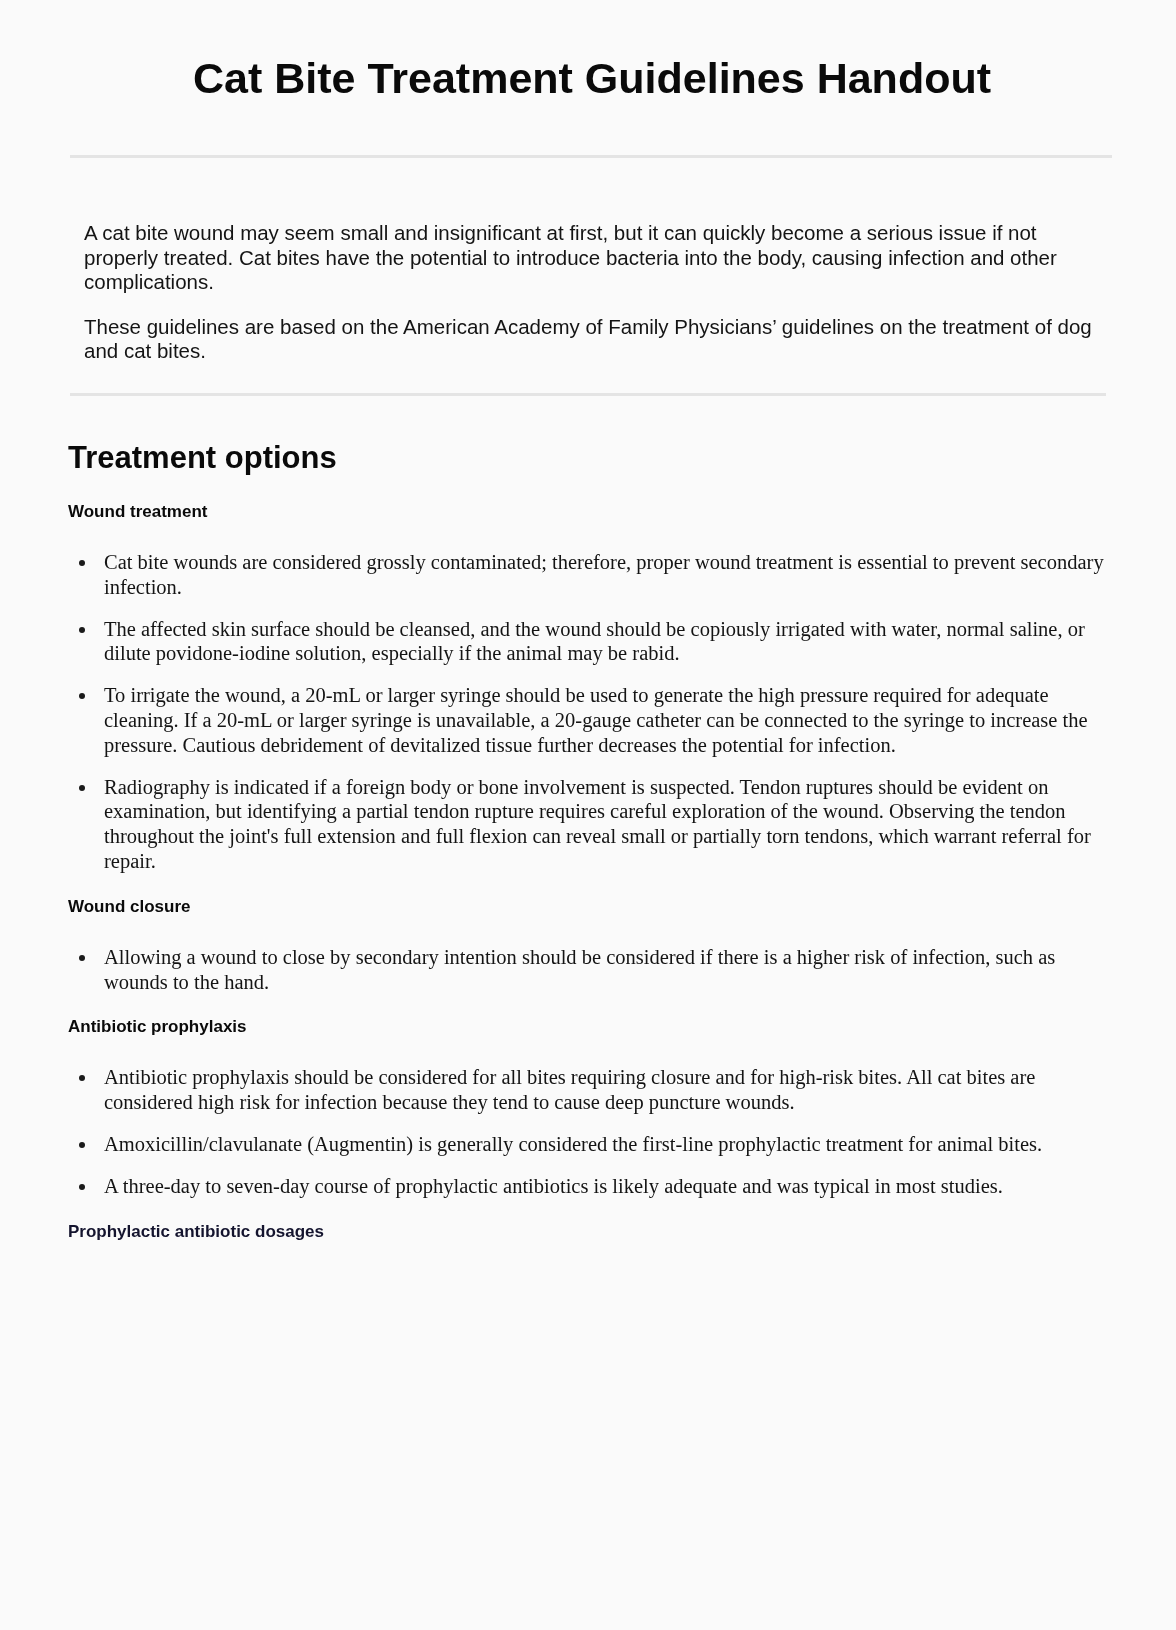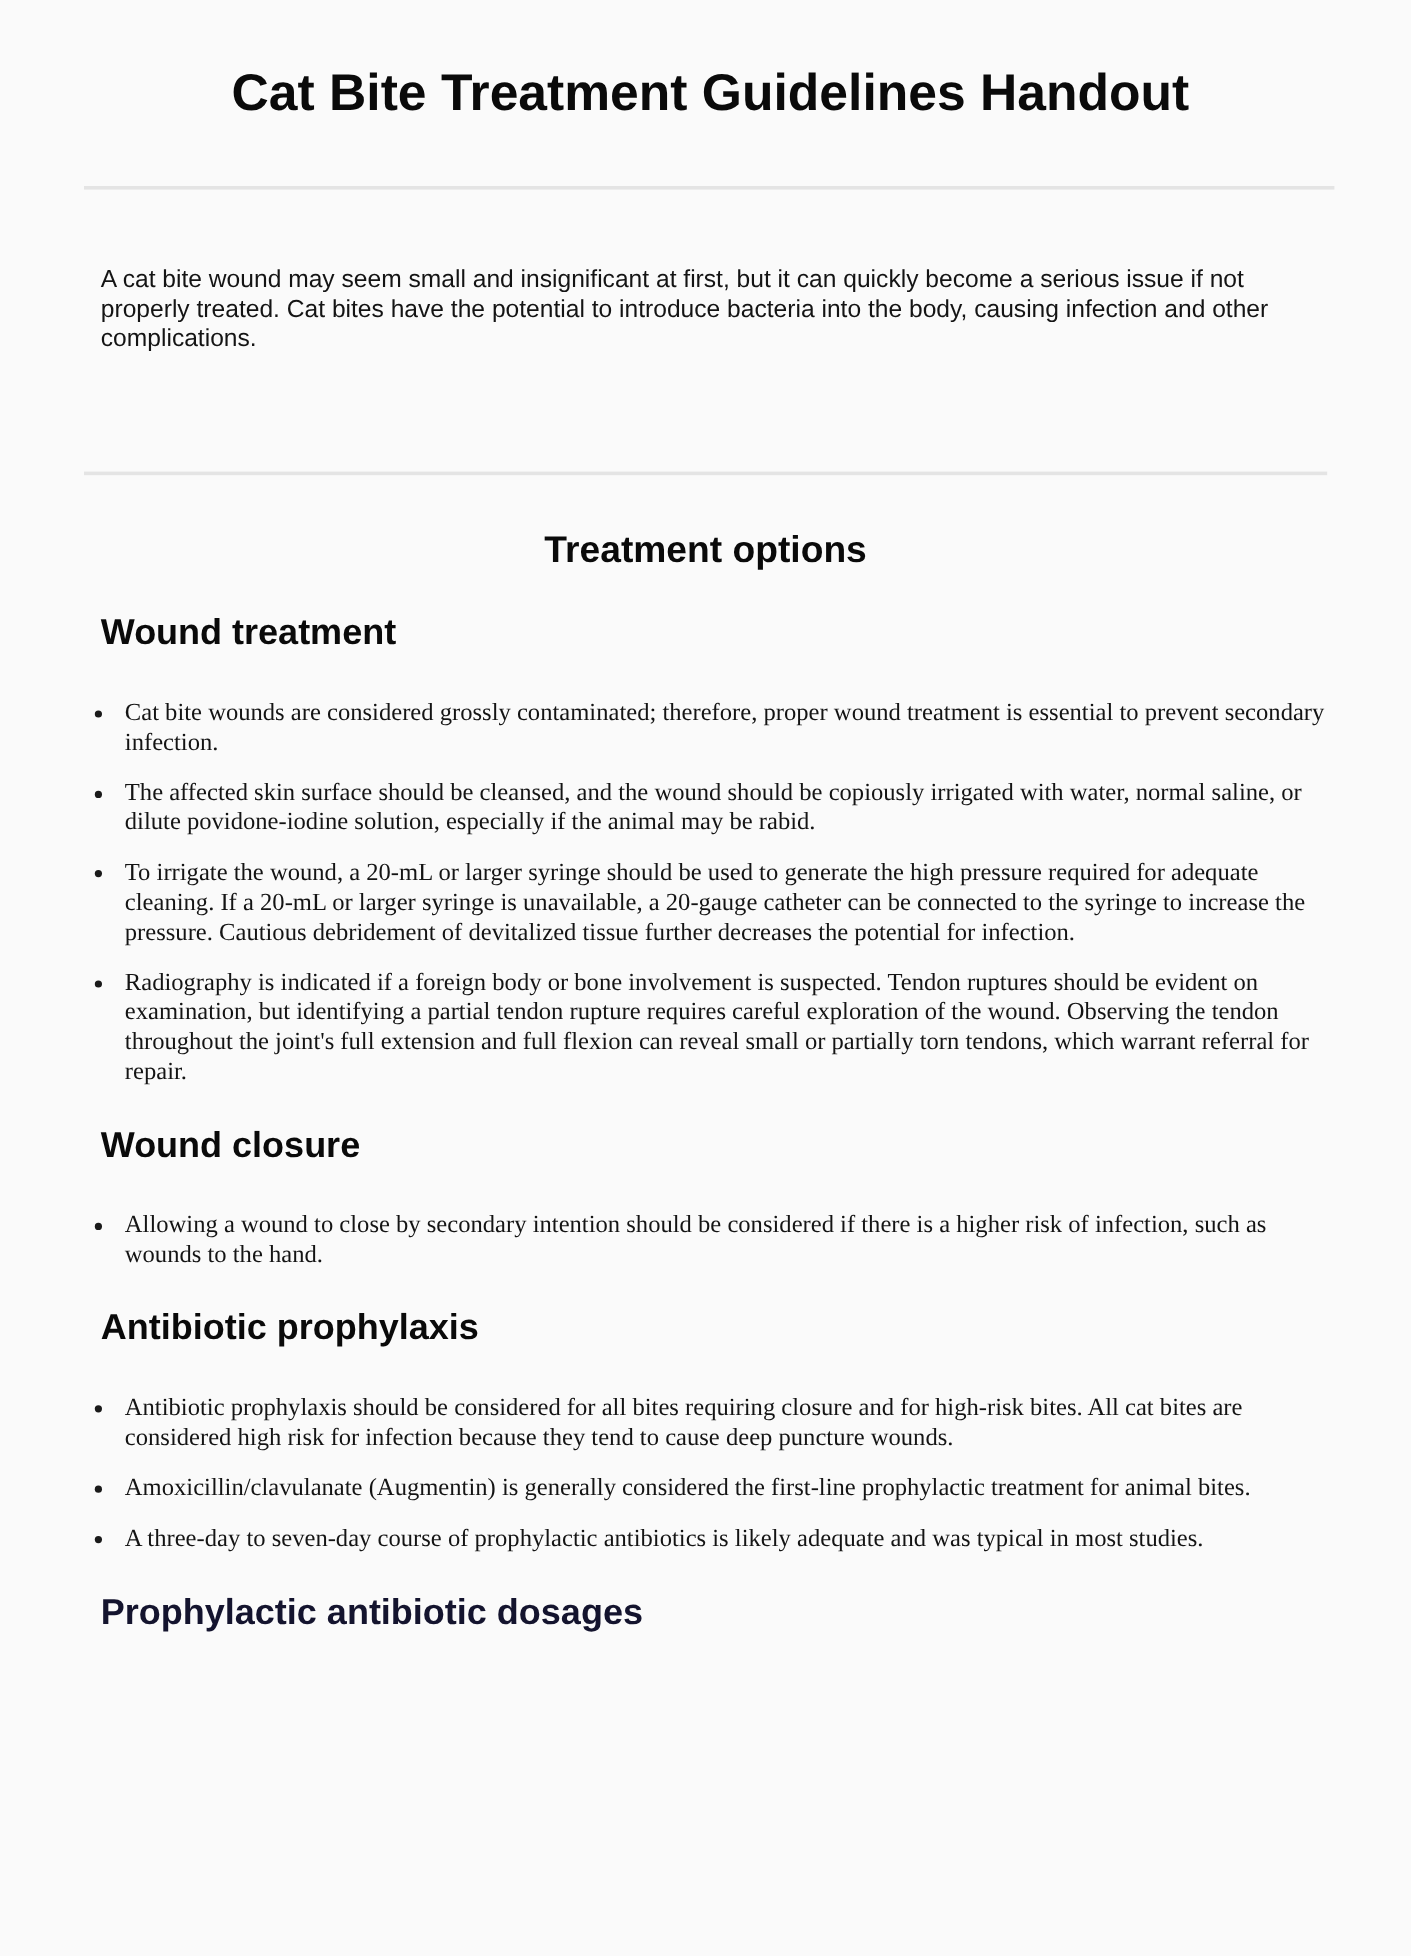--- a/index.html
+++ b/index.html
@@ -58,25 +58,24 @@
   .intro { top: 205px; }
   .intro p.body + p.body { margin-top: 20px; }
 
   .section { top: 438px; }
   h2.sec-title {
     margin: 0;
     font-size: 31px;
     font-weight: bold;
     line-height: 40px;
     color: #0a0a0a;
-    text-align: center;
   }
   h3.sub-title {
-    margin: 16px;
-    font-size: 30px;
+    margin: 0;
+    font-size: 17px;
     font-weight: bold;
     line-height: 30px;
     color: #0a0a0a;
   }
   h3.sub-title.navy { color: #14142e; }
 
   ul.bullets {
     margin: 0;
     padding: 0 0 0 36px;
     list-style: none;
@@ -108,20 +107,21 @@
 <body>
 
 <div class="page">
 
   <h1 class="title">Cat Bite Treatment Guidelines Handout</h1>
 
   <hr class="divider d1">
 
   <div class="content intro">
     <p class="body">A cat bite wound may seem small and insignificant at first, but it can quickly become a serious issue if not properly treated. Cat bites have the potential to introduce bacteria into the body, causing infection and other complications.</p>
+    <p class="body">These guidelines are based on the American Academy of Family Physicians’ guidelines on the treatment of dog and cat bites.</p>
   </div>
 
   <hr class="divider d2">
 
   <div class="content section">
     <h2 class="sec-title">Treatment options</h2>
 
     <div class="gap-h2-h3"></div>
 
     <div>

